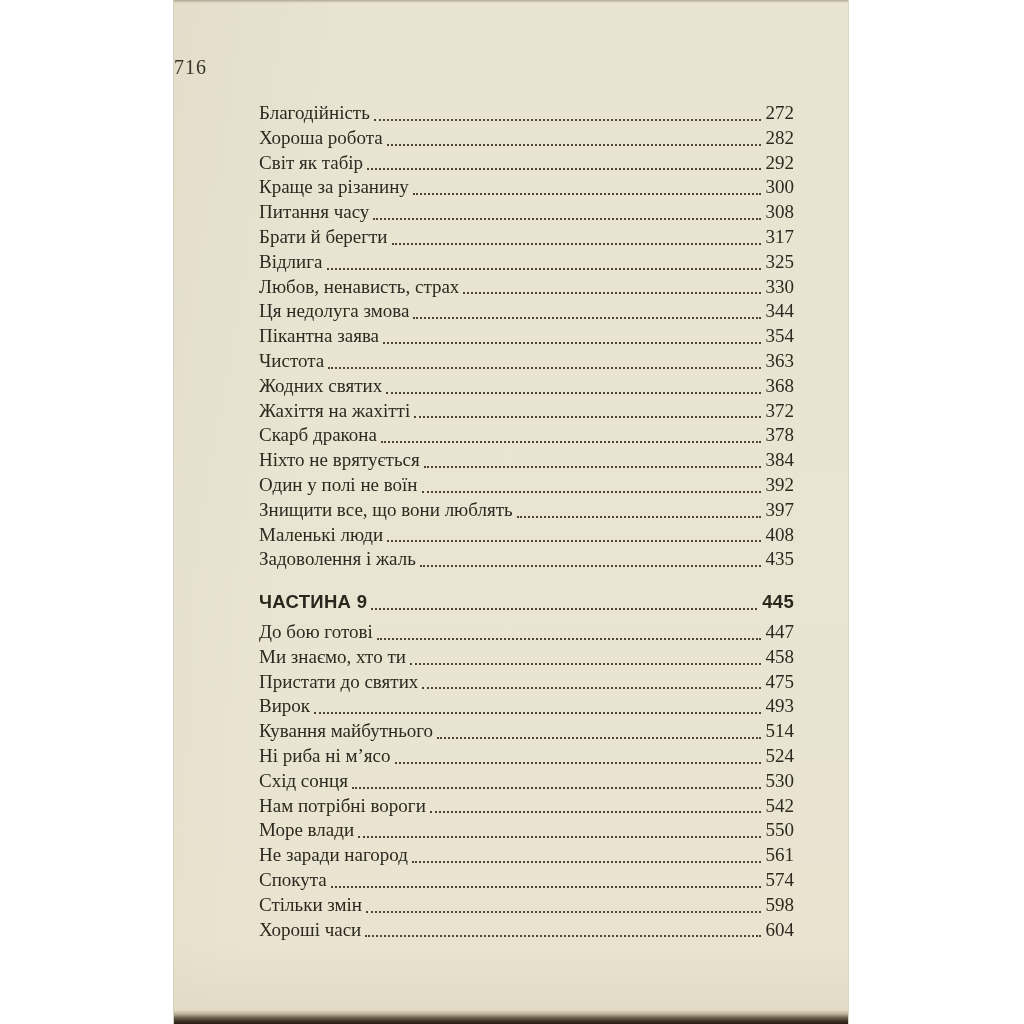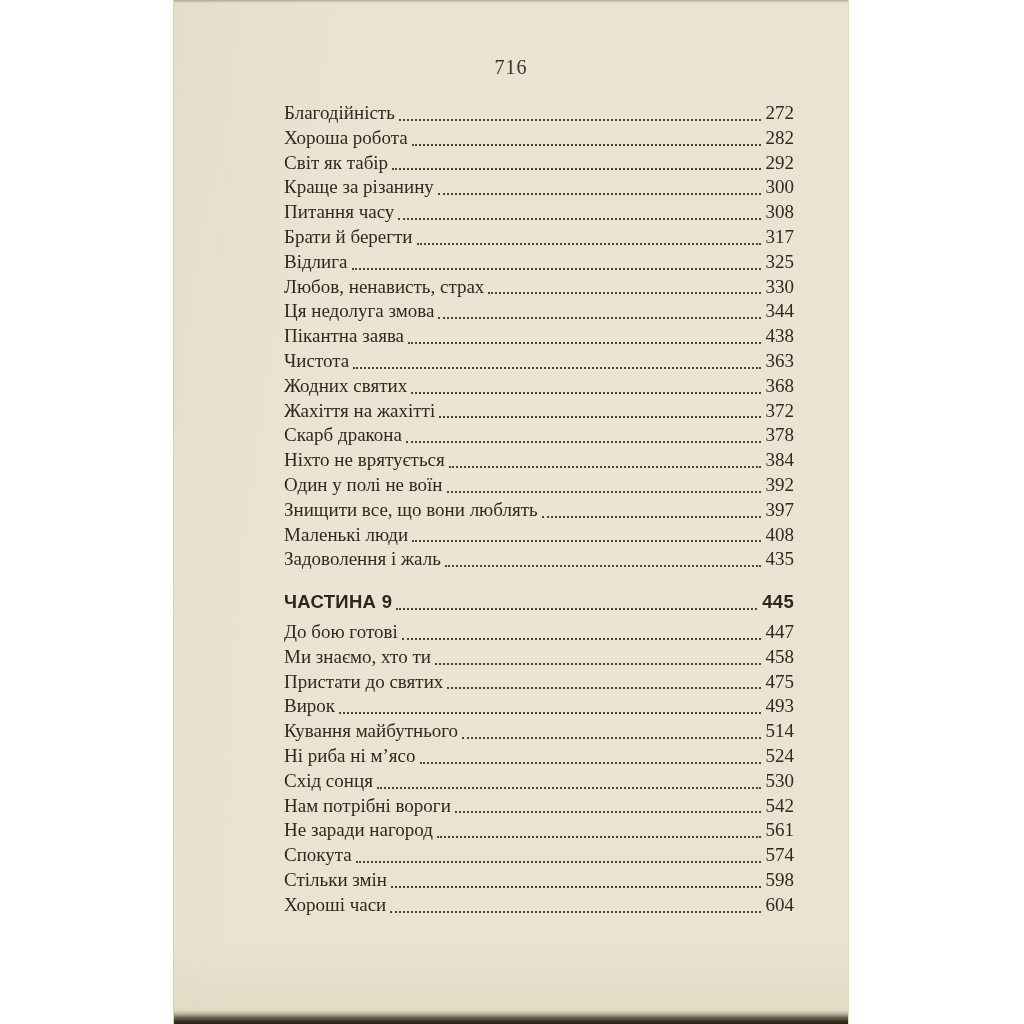--- a/index.html
+++ b/index.html
@@ -38,29 +38,28 @@
     height: 14px;
     background: linear-gradient(180deg,
       rgba(140,128,102,0) 0%,
       rgba(150,138,112,0.55) 30%,
       #6d6350 55%,
       #3a3225 80%,
       #262013 100%);
   }
   .folio {
     padding-top: 56px;
-    text-align: center;
+    text-align: left;
     font-size: 20px;
     letter-spacing: 1px;
     color: #38332a;
   }
   .toc {
     margin-top: 22px;
     padding: 0 54px 0 85px;
-    margin-left: 25px;
   }
   .row {
     display: flex;
     align-items: baseline;
     height: 24.8px;
     line-height: 24.8px;
     font-size: 19px;
     color: #2e2920;
   }
   .row .title { white-space: nowrap; }
@@ -130,21 +129,21 @@
         <span class="num">330</span>
       </div>
       <div class="row">
         <span class="title">Ця недолуга змова</span>
         <span class="leader"></span>
         <span class="num">344</span>
       </div>
       <div class="row">
         <span class="title">Пікантна заява</span>
         <span class="leader"></span>
-        <span class="num">438</span>
+        <span class="num">354</span>
       </div>
       <div class="row">
         <span class="title">Чистота</span>
         <span class="leader"></span>
         <span class="num">363</span>
       </div>
       <div class="row">
         <span class="title">Жодних святих</span>
         <span class="leader"></span>
         <span class="num">368</span>
@@ -221,20 +220,25 @@
       </div>
       <div class="row">
         <span class="title">Схід сонця</span>
         <span class="leader"></span>
         <span class="num">530</span>
       </div>
       <div class="row">
         <span class="title">Нам потрібні вороги</span>
         <span class="leader"></span>
         <span class="num">542</span>
+      </div>
+      <div class="row">
+        <span class="title">Море влади</span>
+        <span class="leader"></span>
+        <span class="num">550</span>
       </div>
       <div class="row">
         <span class="title">Не заради нагород</span>
         <span class="leader"></span>
         <span class="num">561</span>
       </div>
       <div class="row">
         <span class="title">Спокута</span>
         <span class="leader"></span>
         <span class="num">574</span>

